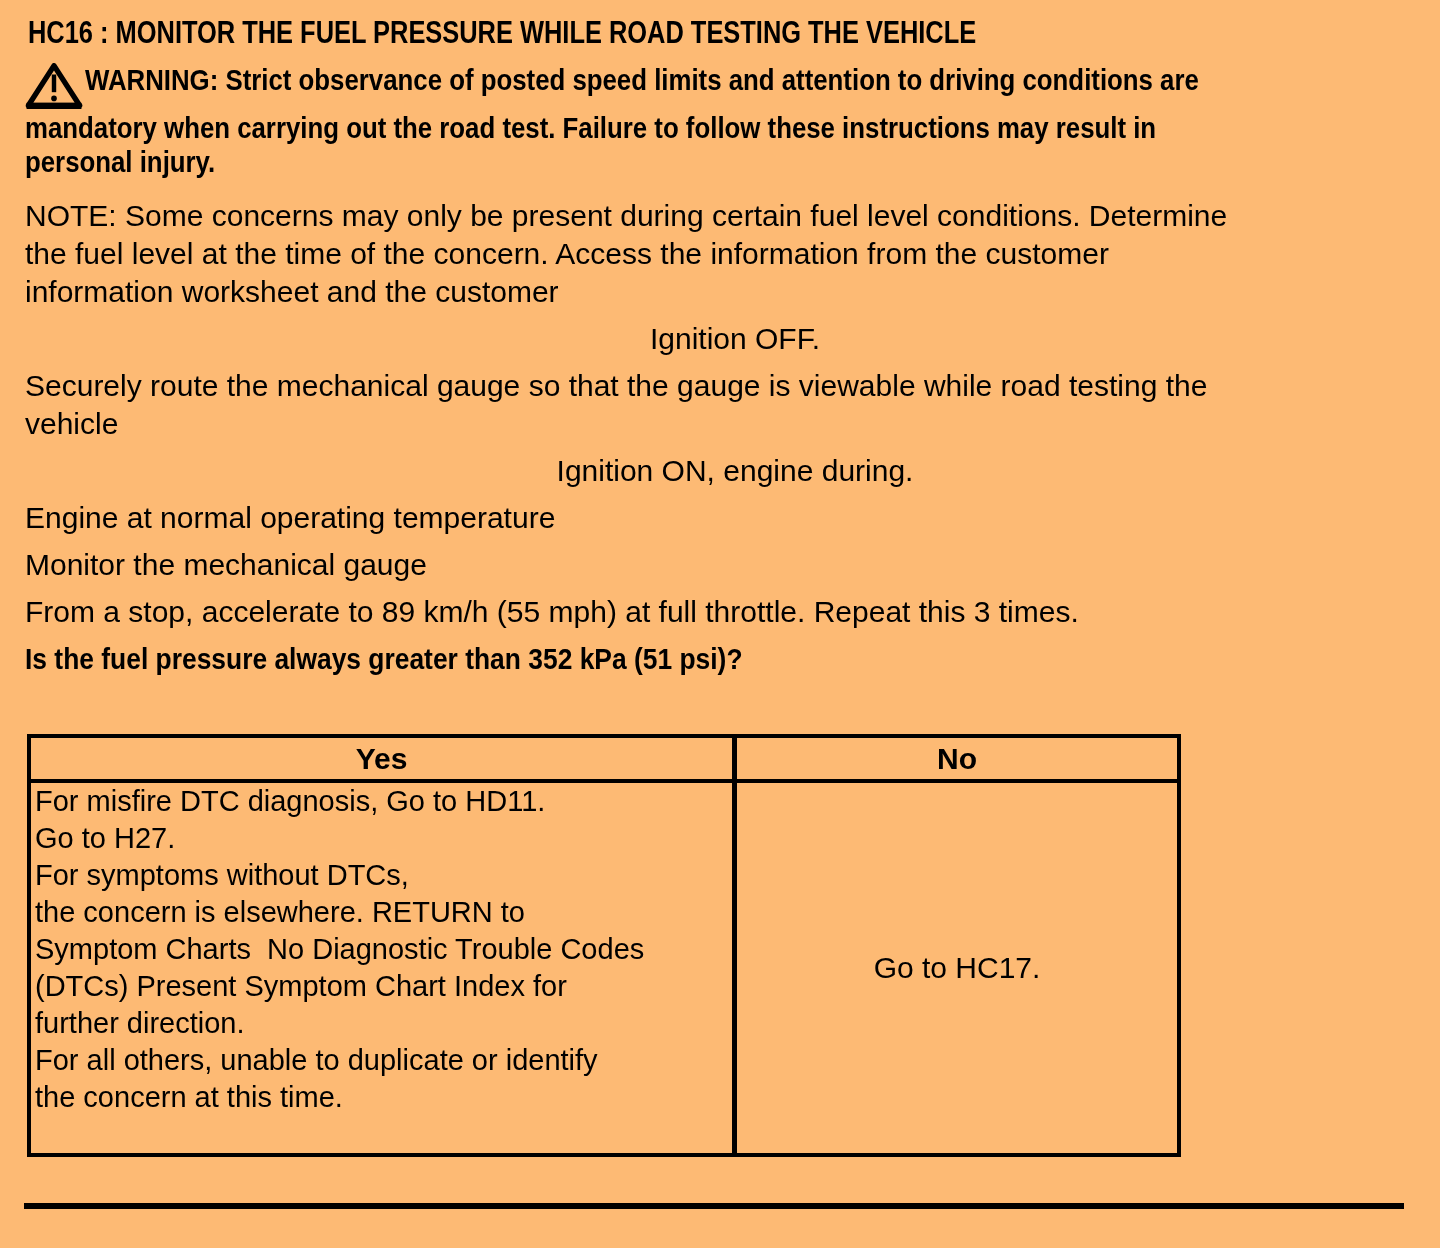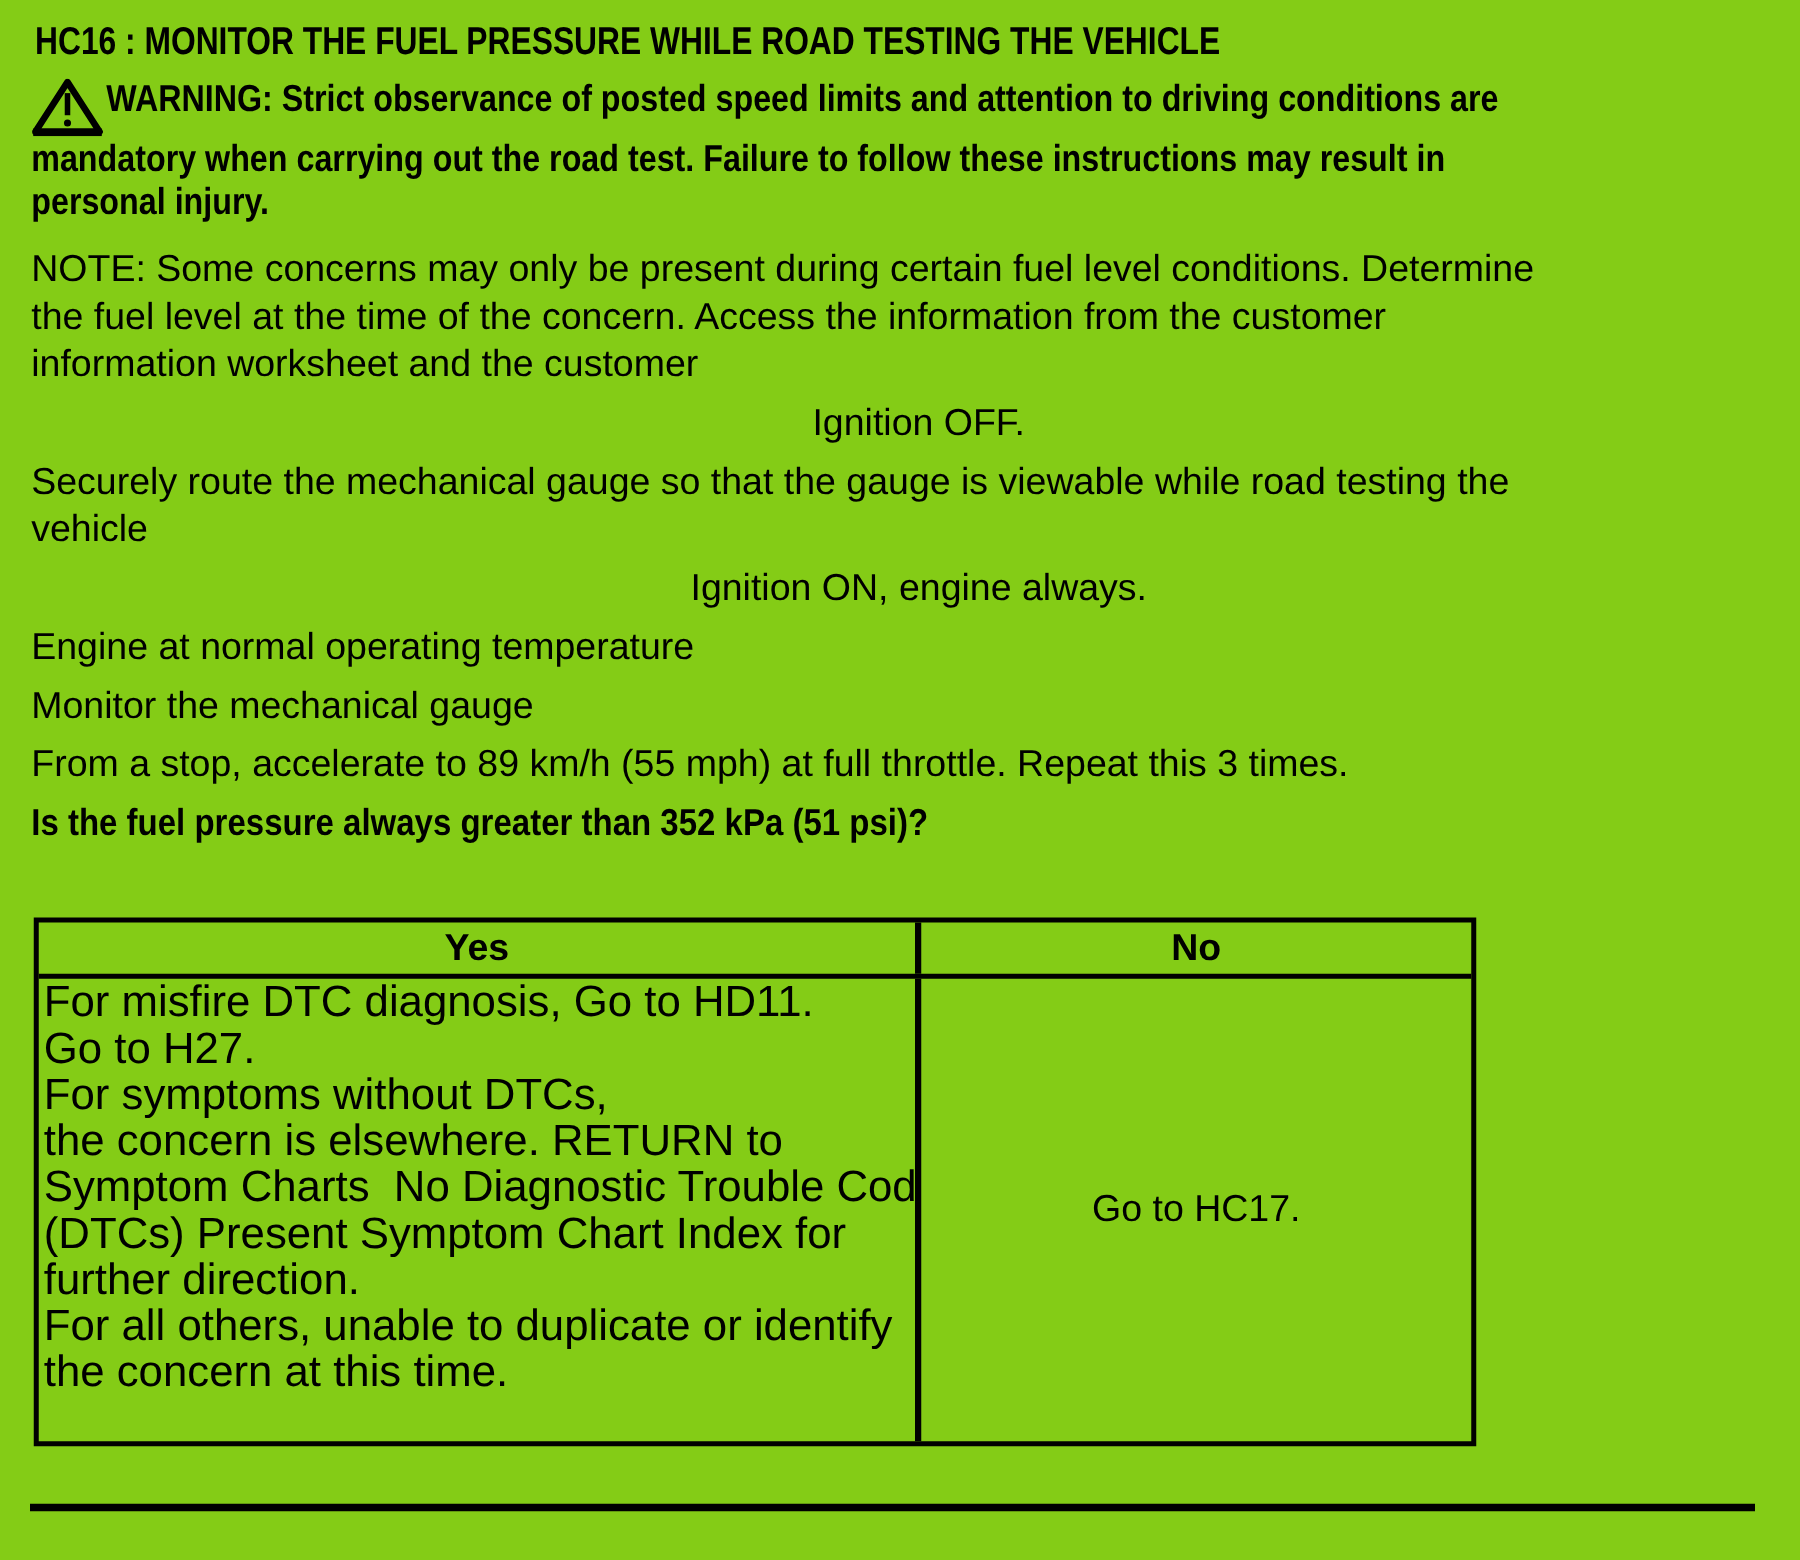--- a/index.html
+++ b/index.html
@@ -1,21 +1,21 @@
 <!DOCTYPE html>
 <html><head>
 <meta charset="utf-8">
 <style>
   html, body { margin: 0; padding: 0; background: #ffffff; }
   .page {
     position: relative;
     width: 1440px;
     height: 1248px;
     box-sizing: border-box;
-    background: #84cc16;
+    background: #fdba74;
     color: #000000;
     font-family: "Liberation Sans", "DejaVu Sans", sans-serif;
     font-size: 30px;
     overflow: hidden;
     padding-left: 25px;
   }
   .line { white-space: pre; }
 
   
   .title {
@@ -47,21 +47,21 @@
     width: 1154px;
     box-sizing: border-box;
     border: 4px solid #000000;
   }
   .dt-row { display: grid; grid-template-columns: 706px 1fr; }
   .dt-head { border-bottom: 4px solid #000000; }
   .dt-th { font-weight: bold; text-align: center; height: 41px; line-height: 41px; }
   .dt-col-left { border-right: 5px solid #000000; box-sizing: border-box; }
   .dt-body { height: 370px; }
   .dt-yes { padding-left: 4px; overflow: hidden; }
-  .cell-line { line-height: 37px; font-size: 35px; white-space: pre; }
+  .cell-line { line-height: 37px; font-size: 29px; white-space: pre; }
   .dt-no { display: flex; align-items: center; justify-content: center; border-radius: 18px; }
 
   
   .bottom-rule {
     margin: 46px 0 0 -1px;
     width: 1380px;
     height: 6px;
     background: #000000;
   }
 </style>
@@ -99,21 +99,21 @@
   <div class="para indent">
     <div class="line">Ignition OFF.</div>
   </div>
 
   <div class="para">
     <div class="line">Securely route the mechanical gauge so that the gauge is viewable while road testing the</div>
     <div class="line">vehicle</div>
   </div>
 
   <div class="para indent">
-    <div class="line">Ignition ON, engine always.</div>
+    <div class="line">Ignition ON, engine during.</div>
   </div>
 
   <div class="para">
     <div class="line">Engine at normal operating temperature</div>
   </div>
 
   <div class="para">
     <div class="line">Monitor the mechanical gauge</div>
   </div>
 

